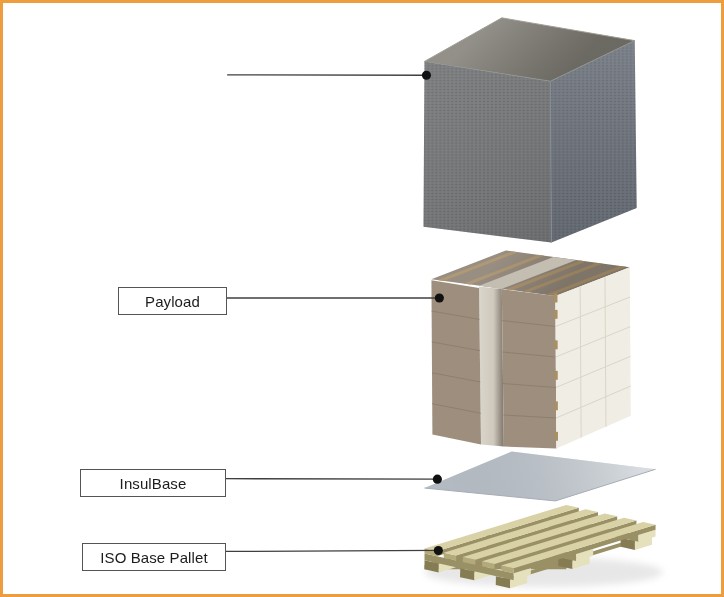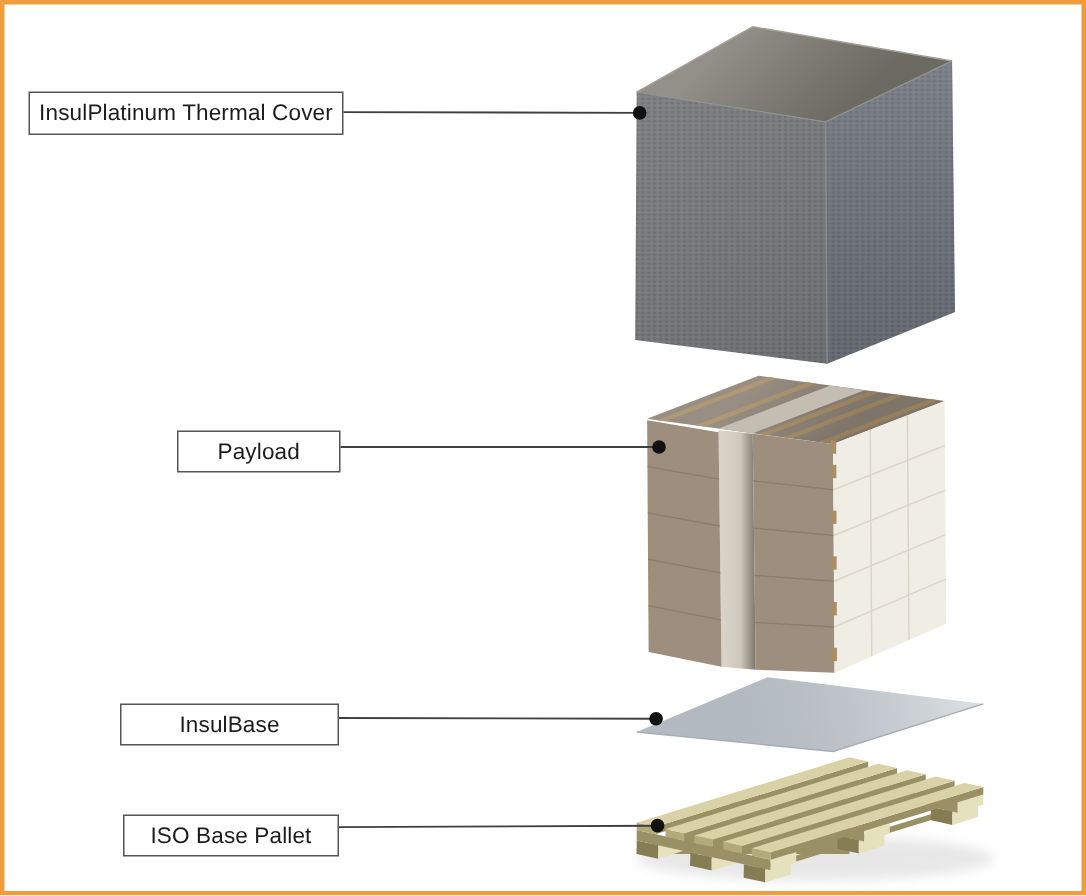--- a/index.html
+++ b/index.html
@@ -207,23 +207,20 @@
       <line x1="223" y1="554" x2="439" y2="553"></line>
     </g>
     <g fill="#111111">
       <circle cx="427" cy="73" r="4.6"></circle>
       <circle cx="440" cy="298" r="4.6"></circle>
       <circle cx="438" cy="481" r="4.6"></circle>
       <circle cx="439" cy="553" r="4.6"></circle>
     </g>
   </svg>
 
-  <div class="label-box" style="left:16px;  top:58px;  width:210px; height:29px;">
-    <span>InsulPlatinum Thermal Cover</span>
-  </div>
 
   <div class="label-box" style="left:115px; top:284px; width:109px; height:28px;text-align:right;">
     <span>Payload</span>
   </div>
 
   <div class="label-box" style="left:77px;  top:466px; width:146px; height:28px;">
     <span>InsulBase</span>
   </div>
 
   <div class="label-box" style="left:79px;  top:540px; width:144px; height:28px;">

